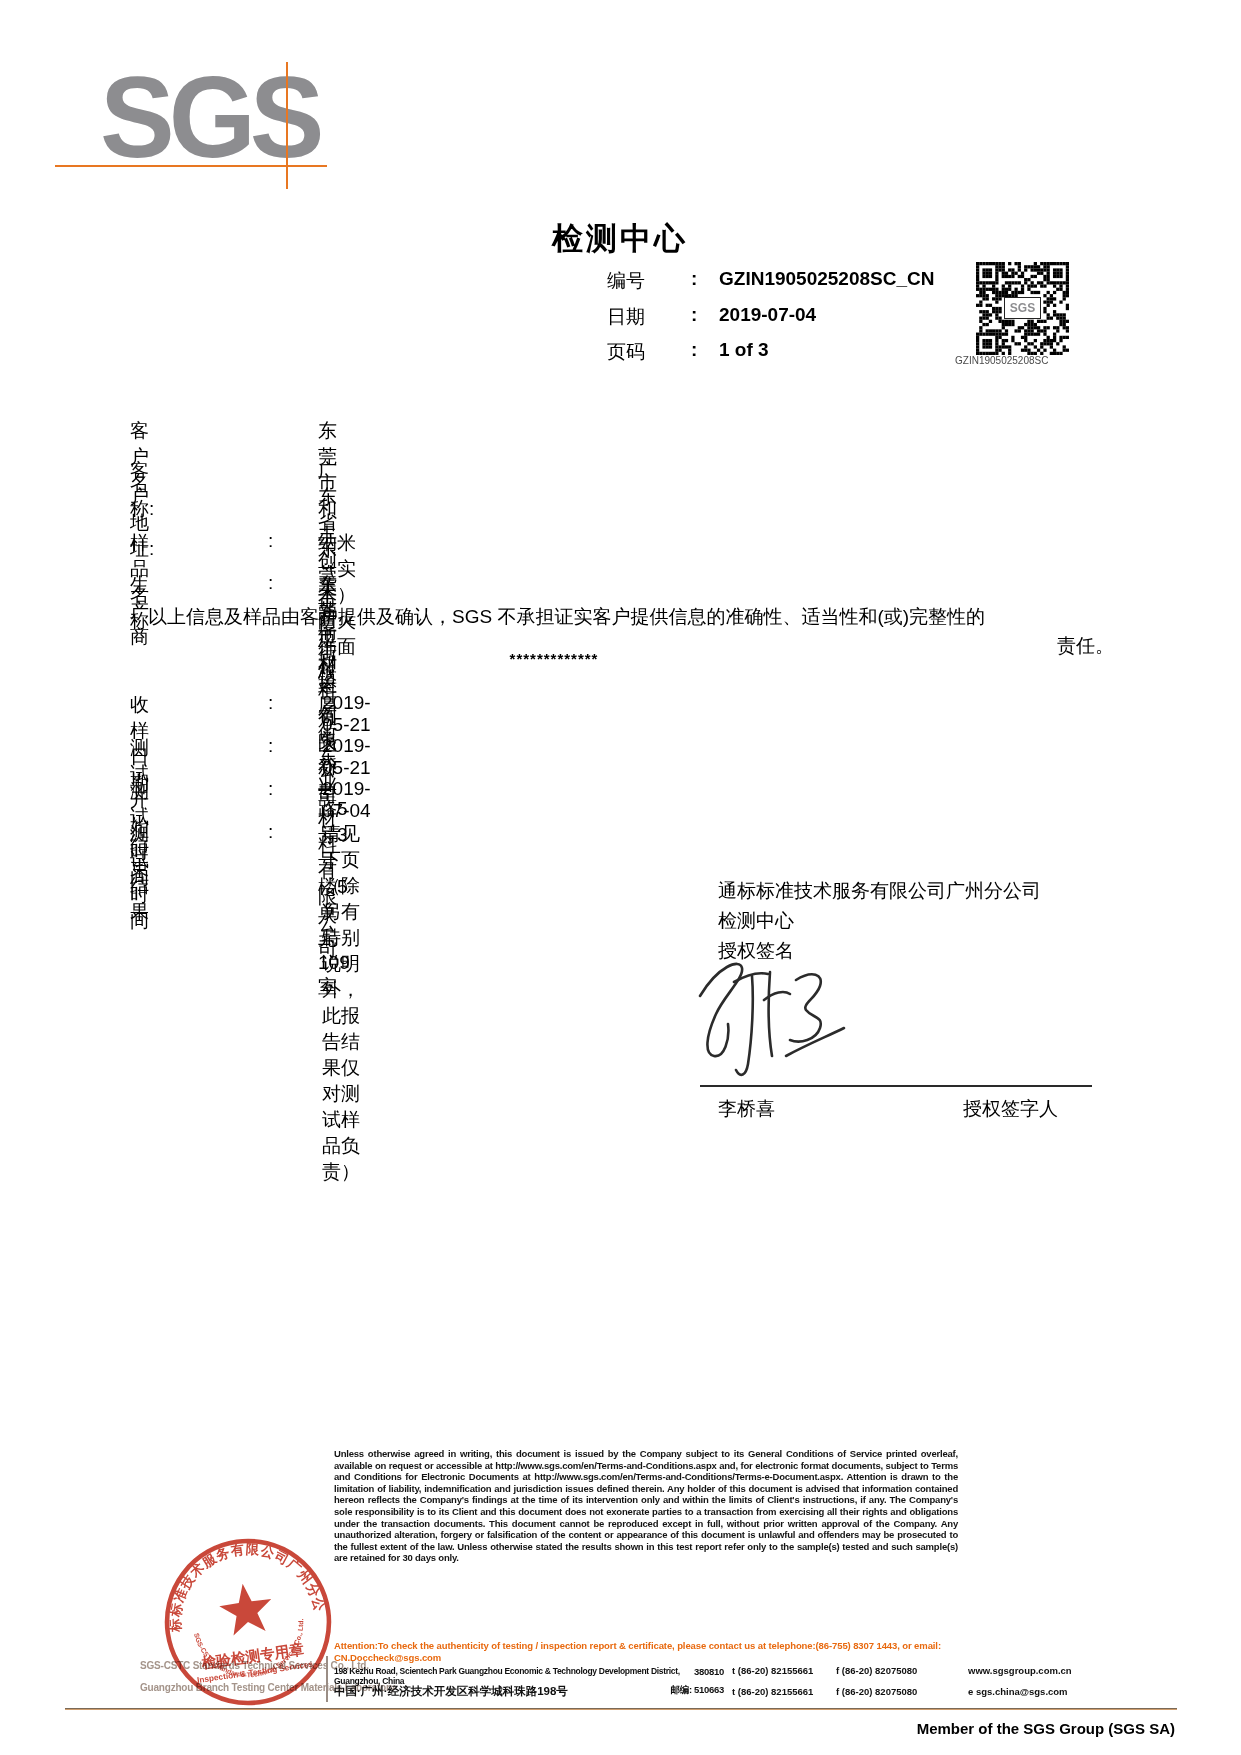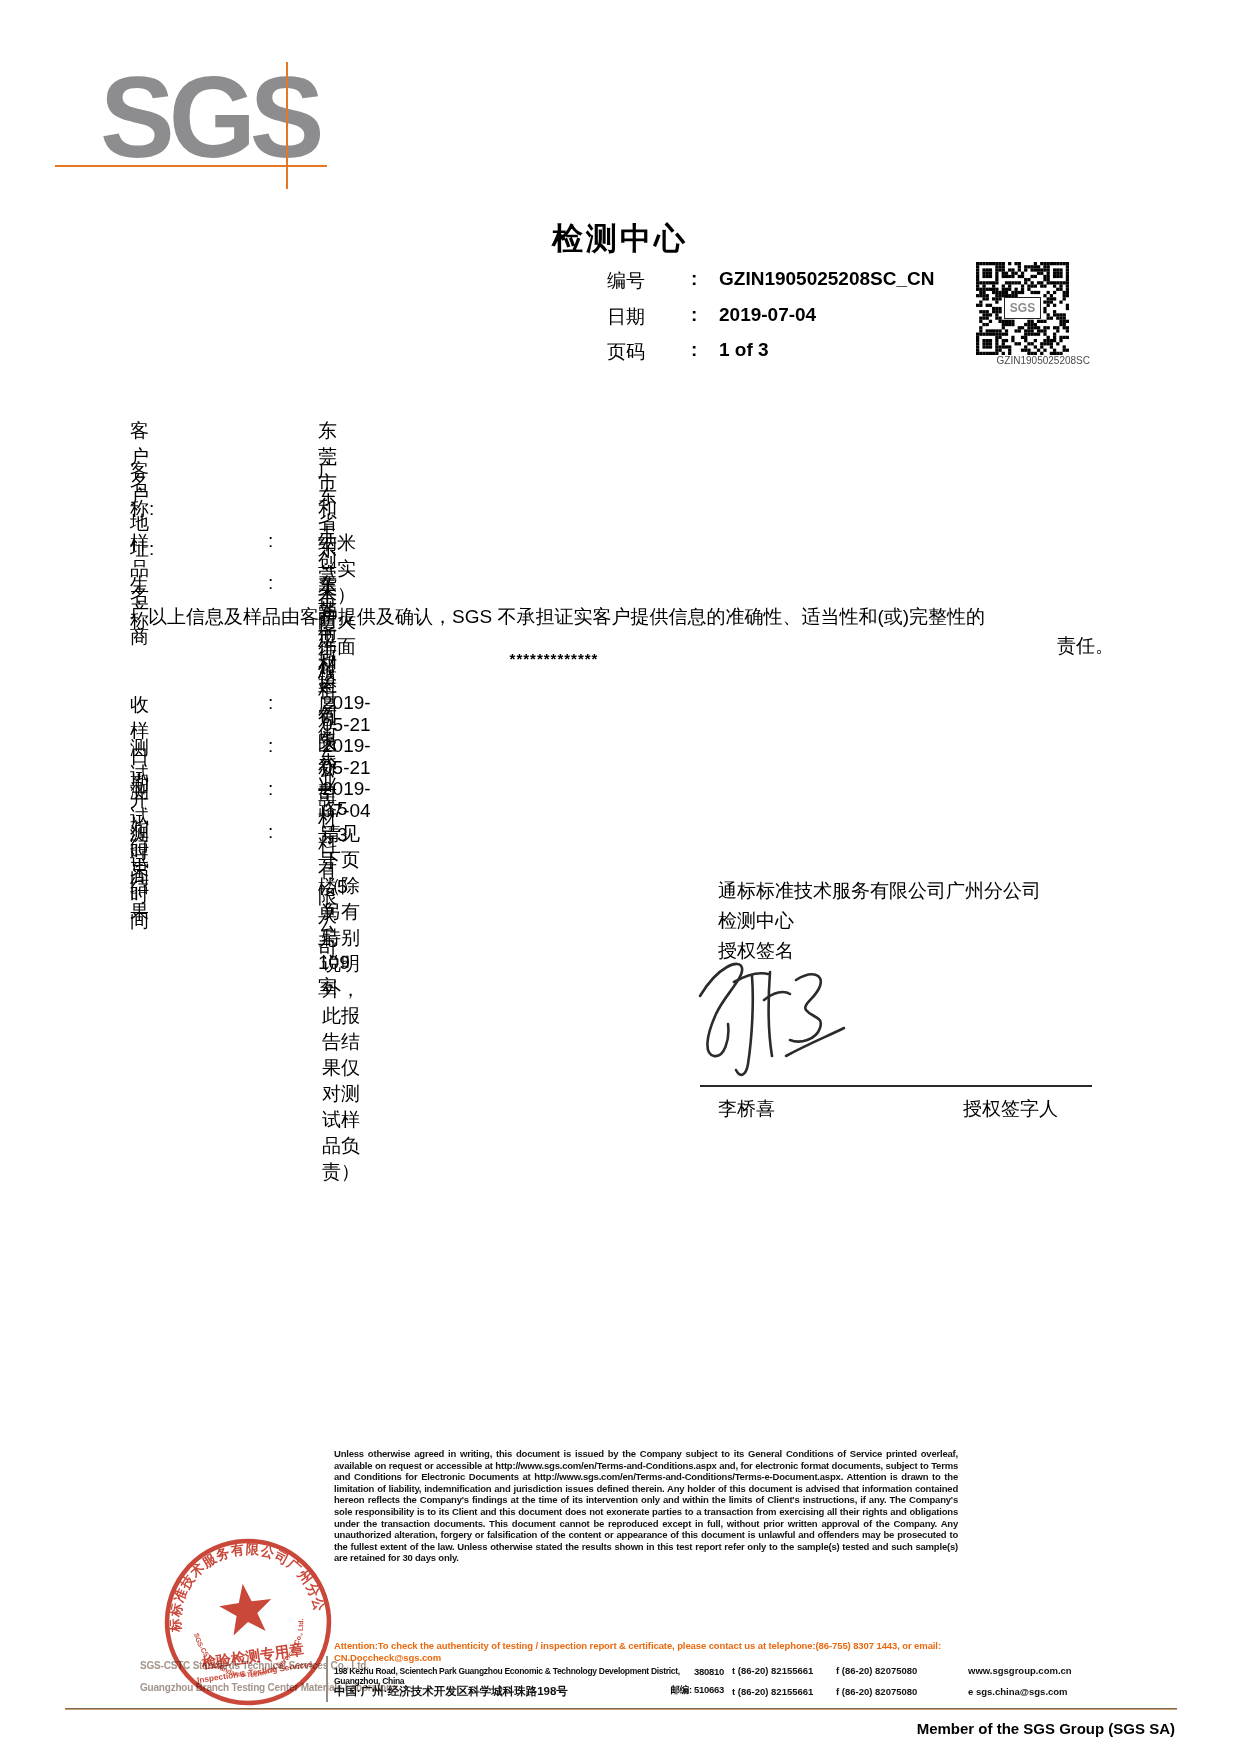--- a/index.html
+++ b/index.html
@@ -30,21 +30,21 @@
 
   
   .qr-wrap { left:976px; top:262px; width:93px; height:93px; }
   .qr-wrap svg { width:93px; height:93px; display:block; }
   .qr-center {
     position:absolute; left:28px; top:35px; width:37px; height:22px;
     background:#fff; border:1.5px solid #222; display:flex; align-items:center;
     justify-content:center; font-size:12px; font-weight:bold; color:#8d8d90;
     letter-spacing:0px;
   }
-  .qr-caption { left:955px; top:355px; width:135px; text-align:right;
+  .qr-caption { left:955px; top:355px; width:135px; text-align:left;
     font-size:10px; color:#4a4a4a; }
 
   
   .brow { display:flex; font-size:19px; }
   .brow .blabel { position:absolute; left:130px; }
   .brow .bcolon { position:absolute; left:268px; }
   .brow .bvalue { position:absolute; left:318px; }
   .client1 { top:418px; } .client2 { top:458px; }
   .sample1 { top:530px; } .sample2 { top:572px; }
 

